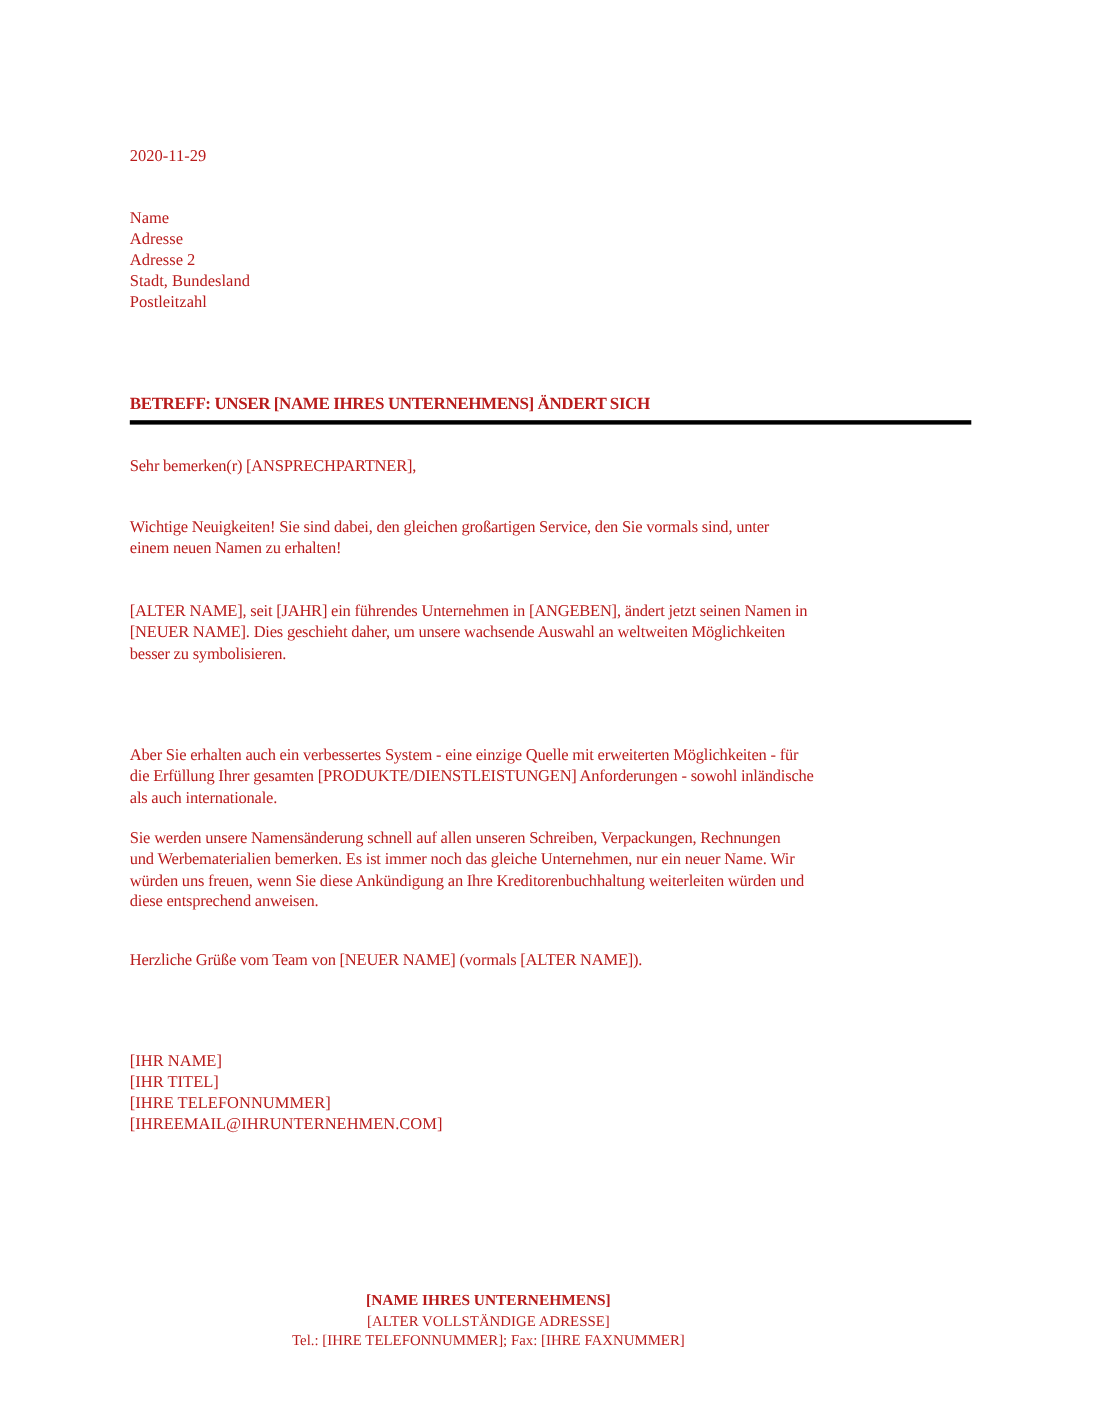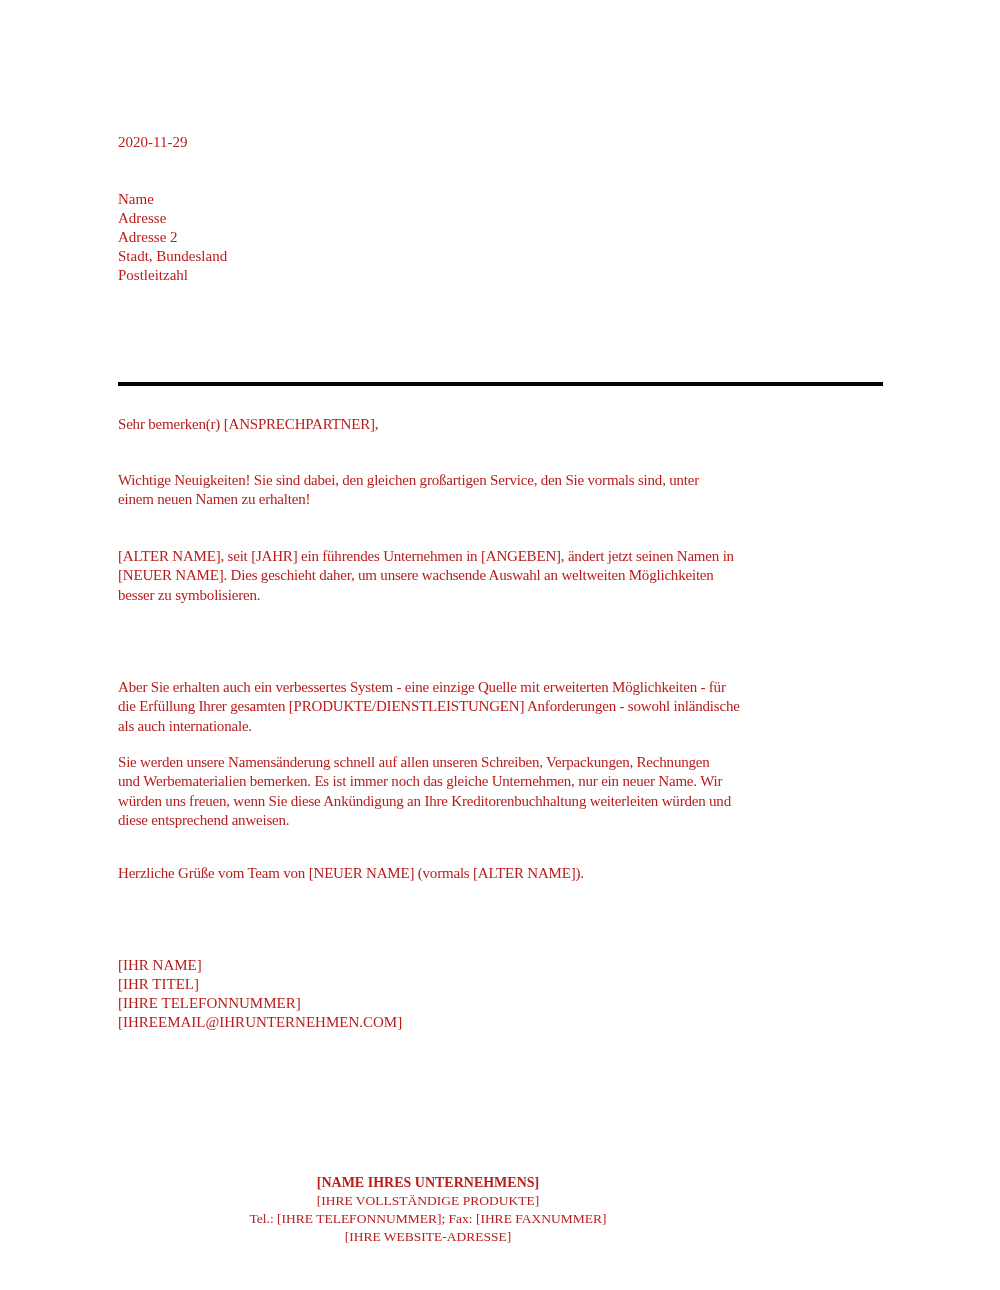--- a/index.html
+++ b/index.html
@@ -42,21 +42,21 @@
   }
   .rule {
     position: absolute;
     left: 118px;
     width: 765px;
     height: 4px;
     background: #000000;
   }
   .footer {
     position: absolute;
-    left: 0;
+    left: 16px;
     width: 856px;
     text-align: center;
     font-size: 13.5px;
     line-height: 18px;
   }
   .footer-company {
     font-weight: bold;
     font-size: 14px;
   }
 </style>
@@ -66,20 +66,21 @@
 <div class="page">
 
   <div class="block regular" style="top:118px">2020-11-29</div>
 
   <div class="block regular pre" style="top:175px">Name
 Adresse
 Adresse 2
 Stadt, Bundesland
 Postleitzahl</div>
 
+  <div class="block subject" style="top:344px">BETREFF: UNSER [NAME IHRES UNTERNEHMENS] ÄNDERT SICH</div>
 
   <div class="rule" style="top:367px"></div>
 
   <div class="block narrow" style="top:400px">Sehr bemerken(r) [ANSPRECHPARTNER],</div>
 
   <div class="block narrow pre" style="top:456px">Wichtige Neuigkeiten! Sie sind dabei, den gleichen großartigen Service, den Sie vormals sind, unter
 einem neuen Namen zu erhalten!</div>
 
   <div class="block narrow pre" style="top:532px">[ALTER NAME], seit [JAHR] ein führendes Unternehmen in [ANGEBEN], ändert jetzt seinen Namen in
 [NEUER NAME]. Dies geschieht daher, um unsere wachsende Auswahl an weltweiten Möglichkeiten
@@ -97,18 +98,17 @@
 
   <div class="block regular pre" style="top:941px">[IHR NAME]
 [IHR TITEL]
 [IHRE TELEFONNUMMER]
 [IHREEMAIL@IHRUNTERNEHMEN.COM]</div>
 
   <div class="block narrow" style="top:849px">Herzliche Grüße vom Team von [NEUER NAME] (vormals [ALTER NAME]).</div>
 
   <div class="footer" style="top:1159px">
     <div class="footer-company">[NAME IHRES UNTERNEHMENS]</div>
-    <div>[IHRE VOLLSTÄNDIGE PRODUKTE]</div>
+    <div>[ALTER VOLLSTÄNDIGE ADRESSE]</div>
     <div>Tel.: [IHRE TELEFONNUMMER]; Fax: [IHRE FAXNUMMER]</div>
-    <div>[IHRE WEBSITE-ADRESSE]</div>
   </div>
 
 </div>
 
 </body></html>

